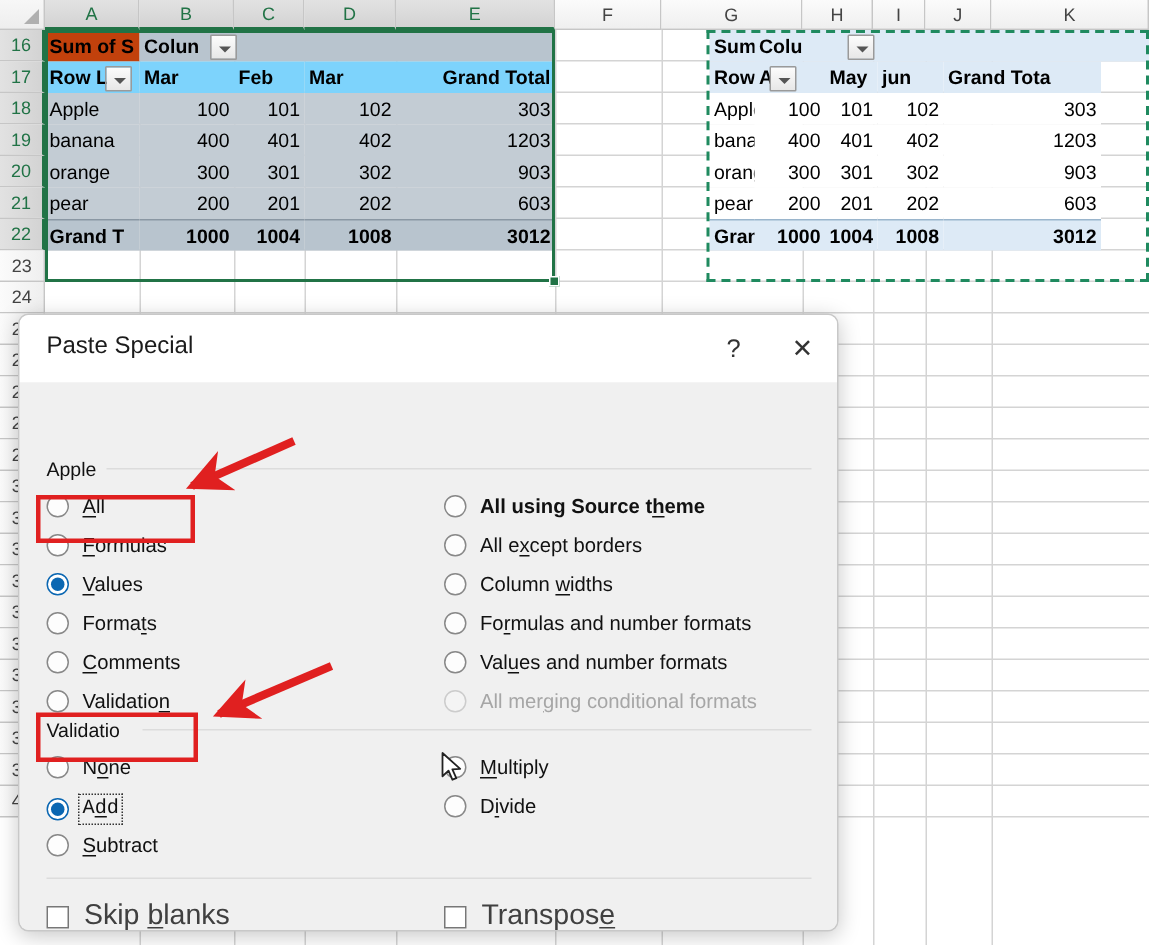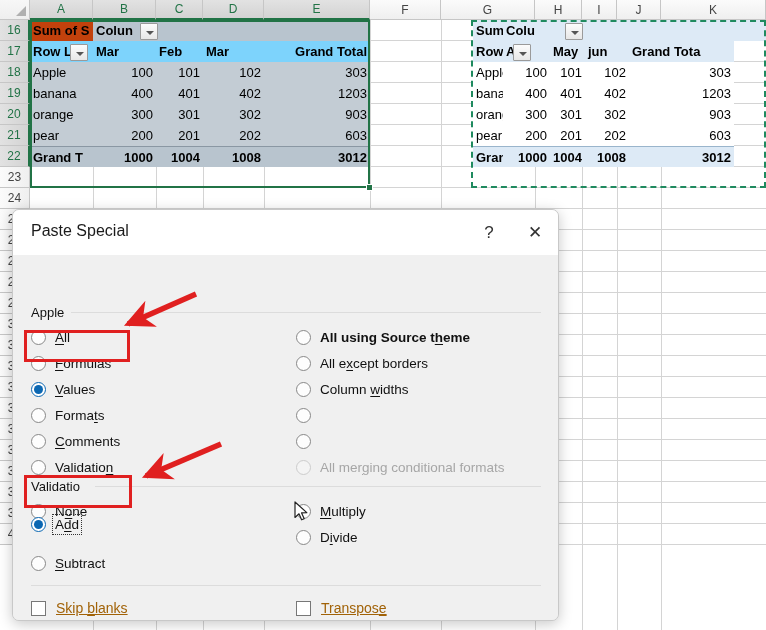--- a/index.html
+++ b/index.html
@@ -77,21 +77,21 @@
   .radio .rc{width:15px;height:15px;border-radius:50%;border:1px solid #888;background:#fdfdfd;
     box-sizing:border-box;margin-right:9px;flex:none;position:relative;}
   .radio.on .rc{border:1px solid #0b67b2;background:#fff;}
   .radio.on .rc:after{content:"";position:absolute;left:2px;top:2px;width:9px;height:9px;border-radius:50%;background:#0b67b2;}
   .radio.dis{color:#a6a6a6;}
   .radio.dis .rc{border-color:#cccccc;background:#f4f4f4;}
   .radio .lbl{position:relative;}
   .radio.focus .lbl{outline:1px dotted #333;outline-offset:2px;}
   u{text-decoration:underline;text-underline-offset:2px;}
 
-  .chk{position:absolute;display:flex;align-items:center;font-size:14px;color:#a16207;text-decoration:underline;}
+  .chk{position:absolute;display:flex;align-items:center;font-size:19px;color:#404040;}
   .chk .cb{width:15px;height:15px;border:1px solid #777;background:#fff;box-sizing:border-box;margin-right:10px;flex:none;}
 
   
   .redbox{position:absolute;border:3px solid #e02020;box-sizing:border-box;pointer-events:none;}
   #arrows{position:absolute;left:0;top:0;width:766px;height:630px;pointer-events:none;}
   #cursor{position:absolute;left:294px;top:501px;pointer-events:none;}
 </style>
 </head>
 <body>
 
@@ -299,39 +299,41 @@
         <div class="radio" style="left: 283px; top: 101px;">
           <span class="rc"></span>
           <span class="lbl"><span>All e<u>x</u>cept borders</span></span>
         </div>
         <div class="radio" style="left: 283px; top: 127px;">
           <span class="rc"></span>
           <span class="lbl"><span>Column <u>w</u>idths</span></span>
         </div>
         <div class="radio" style="left: 283px; top: 153px;">
           <span class="rc"></span>
+          <span class="lbl"><span>Fo<u>r</u>mulas and number formats</span></span>
         </div>
         <div class="radio" style="left: 283px; top: 179px;">
           <span class="rc"></span>
+          <span class="lbl"><span>Val<u>u</u>es and number formats</span></span>
         </div>
         <div class="radio dis" style="left: 283px; top: 205px; justify-content: flex-end;">
           <span class="rc"></span>
           <span class="lbl"><span>All mer<u>g</u>ing conditional formats</span></span>
         </div>
       </div>
 
     <div class="grplabel" style="left:18px;top:224px;">Validatio</div>
     <div class="grpline" style="left:82px;top:231px;width:446px;"></div>
 
     <div id="op-left">
         <div class="radio" style="left: 18px; top: 249px;">
           <span class="rc"></span>
           <span class="lbl"><span>N<u>o</u>ne</span></span>
         </div>
-        <div class="radio on focus" style="left: 18px; top: 262px;">
+        <div class="radio on focus" style="left: 18px; top: 277px; font-family: Liberation Mono, monospace;">
           <span class="rc"></span>
           <span class="lbl"><span>A<u>d</u>d</span></span>
         </div>
         <div class="radio" style="left: 18px; top: 301px;">
           <span class="rc"></span>
           <span class="lbl"><span><u>S</u>ubtract</span></span>
         </div>
       </div>
     <div id="op-right">
         <div class="radio" style="left: 283px; top: 249px;">

